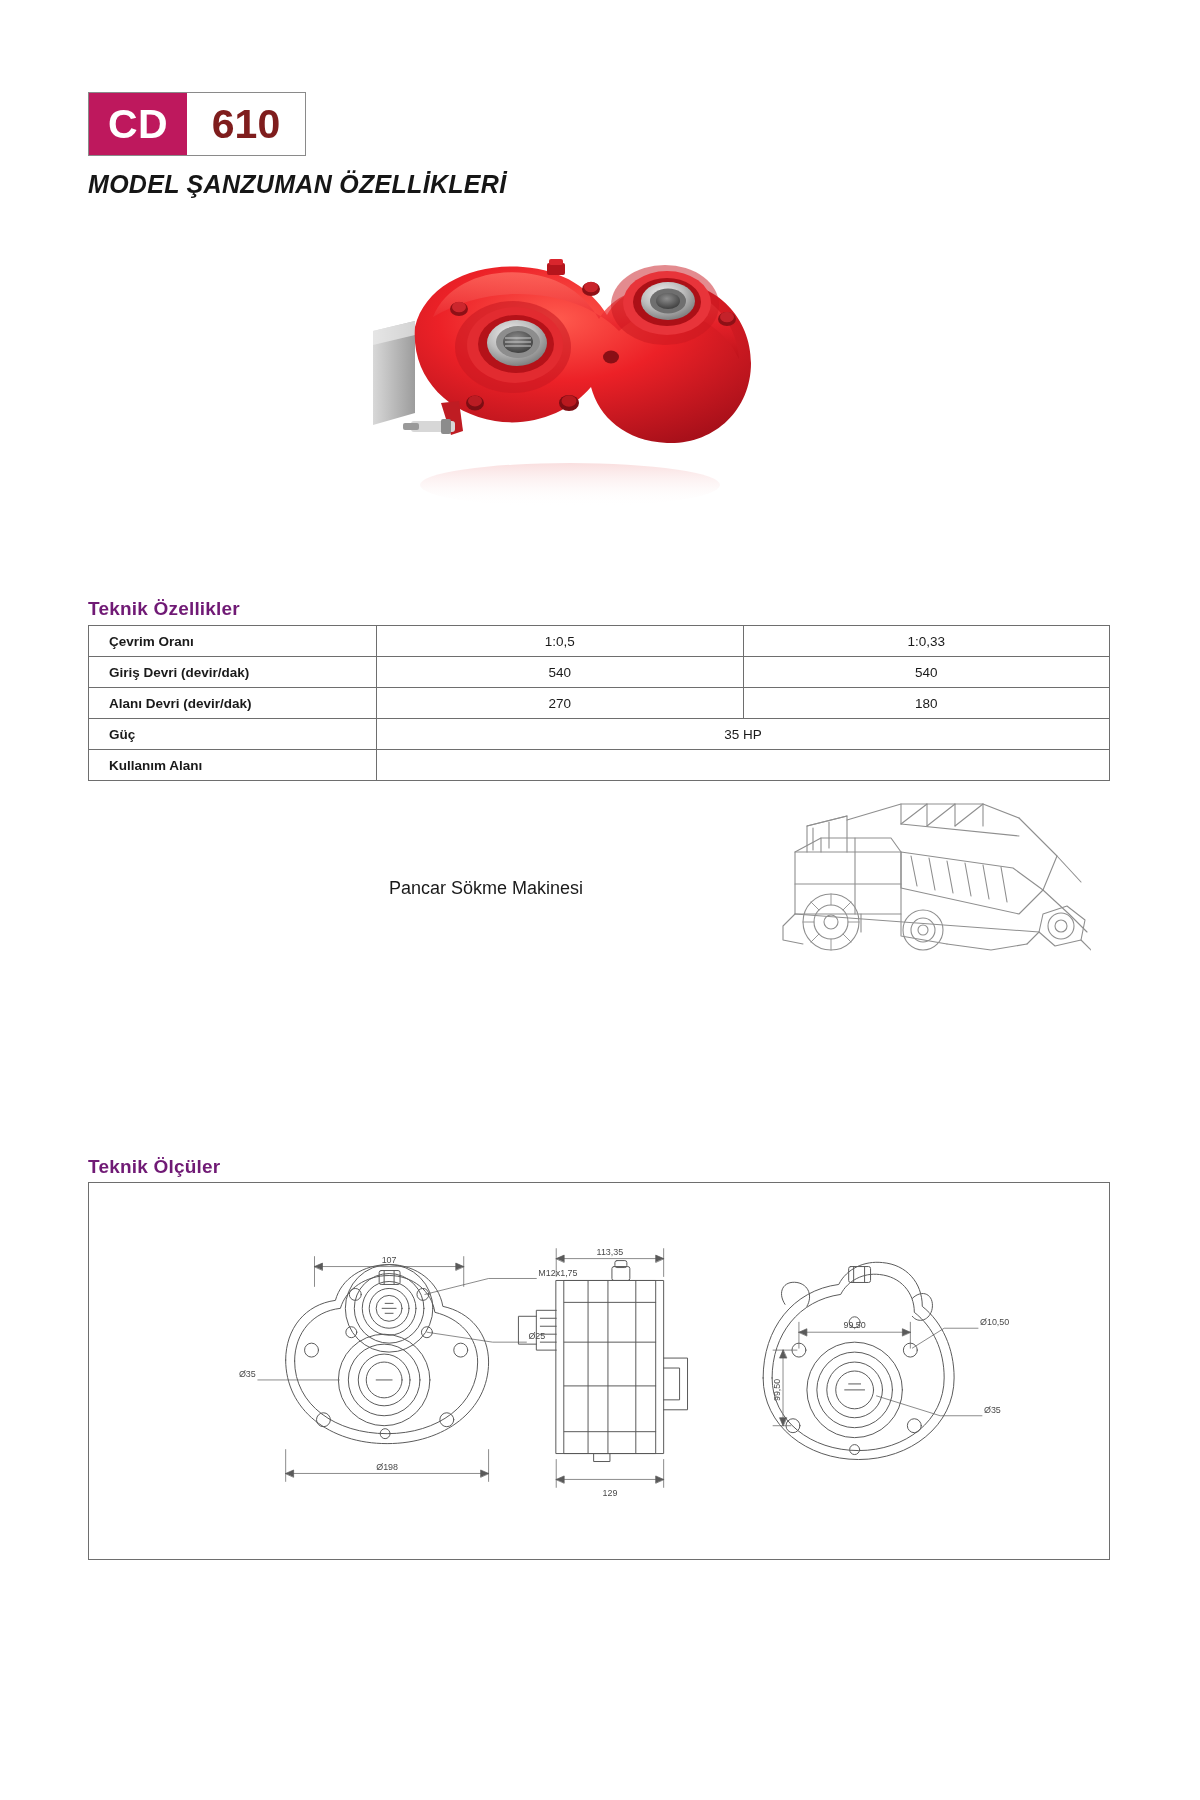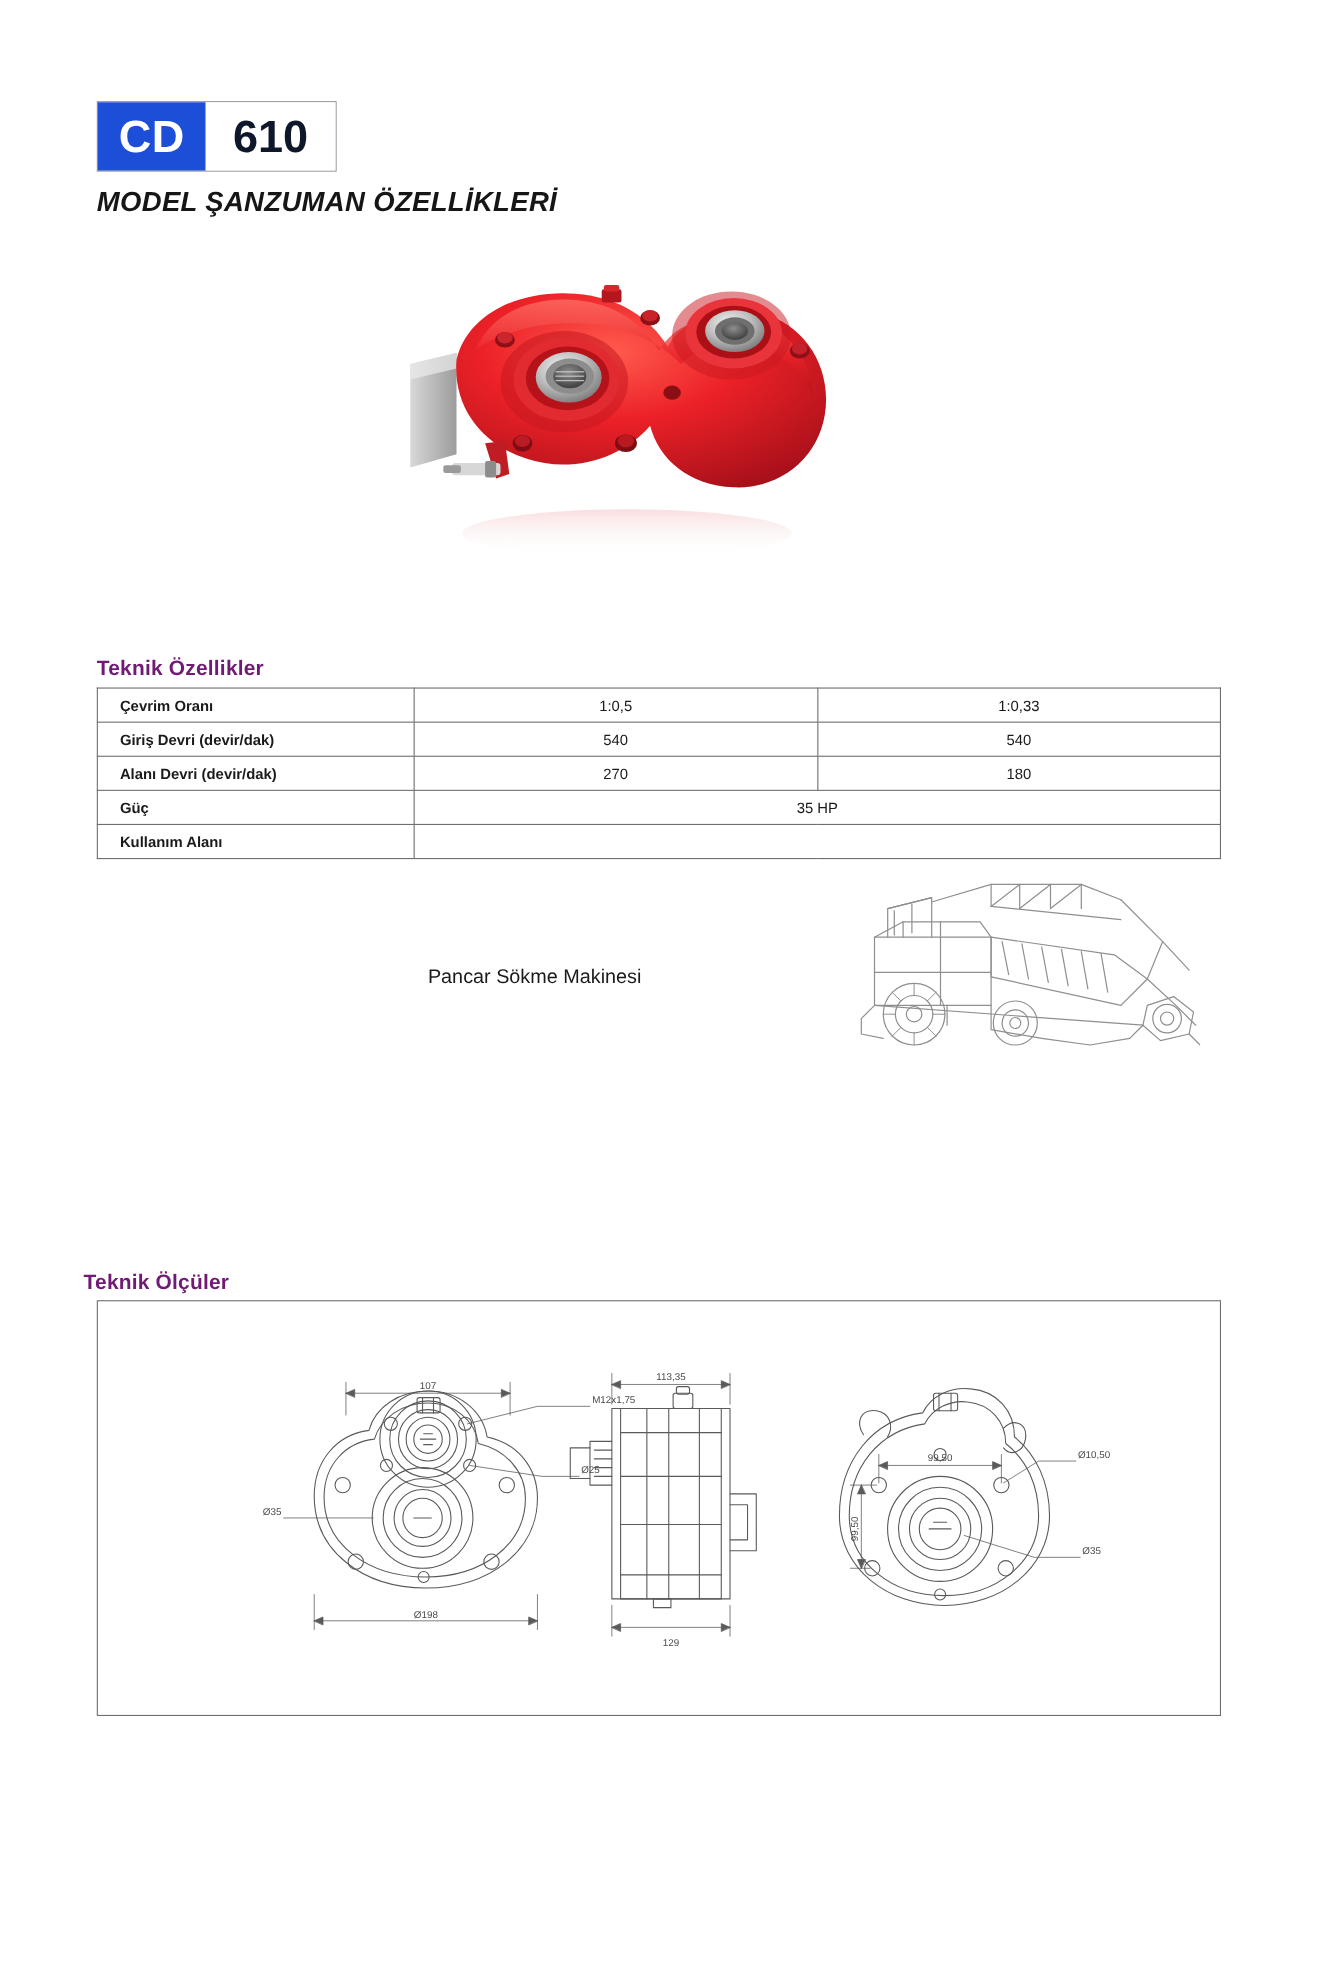--- a/index.html
+++ b/index.html
@@ -19,32 +19,32 @@
 
   
   .header { position: absolute; left: 88px; top: 92px; }
   .model-badge {
     display: inline-flex;
     align-items: stretch;
     border: 1px solid #8a8a8a;
     height: 64px;
   }
   .badge-code {
-    background: #1d4ed8;
+    background: #be185d;
     color: #ffffff;
     font-size: 41px;
     font-weight: bold;
     letter-spacing: 0.5px;
     padding: 0 16px 0 16px;
     display: flex; align-items: center; justify-content: center;
     min-width: 98px;
   }
   .badge-num {
     background: #ffffff;
-    color: #0f172a;
+    color: #7f1d1d;
     font-size: 41px;
     font-weight: bold;
     padding: 0 18px;
     display: flex; align-items: center; justify-content: center;
     min-width: 118px;
   }
   .subtitle {
     margin-top: 14px;
     font-size: 25px;
     font-weight: bold;
@@ -62,21 +62,21 @@
 
   
   .sec-title {
     position: absolute;
     font-size: 19px;
     font-weight: bold;
     color: #701a75;
     letter-spacing: 0.2px;
   }
   #specs-title { left: 88px; top: 598px; }
-  #dims-title  { left: 76px; top: 1156px; }
+  #dims-title  { left: 88px; top: 1156px; }
 
   
   .spec-table {
     position: absolute;
     left: 88px; top: 625px;
     width: 1022px;
     border-collapse: collapse;
     table-layout: fixed;
   }
   .spec-table td {

